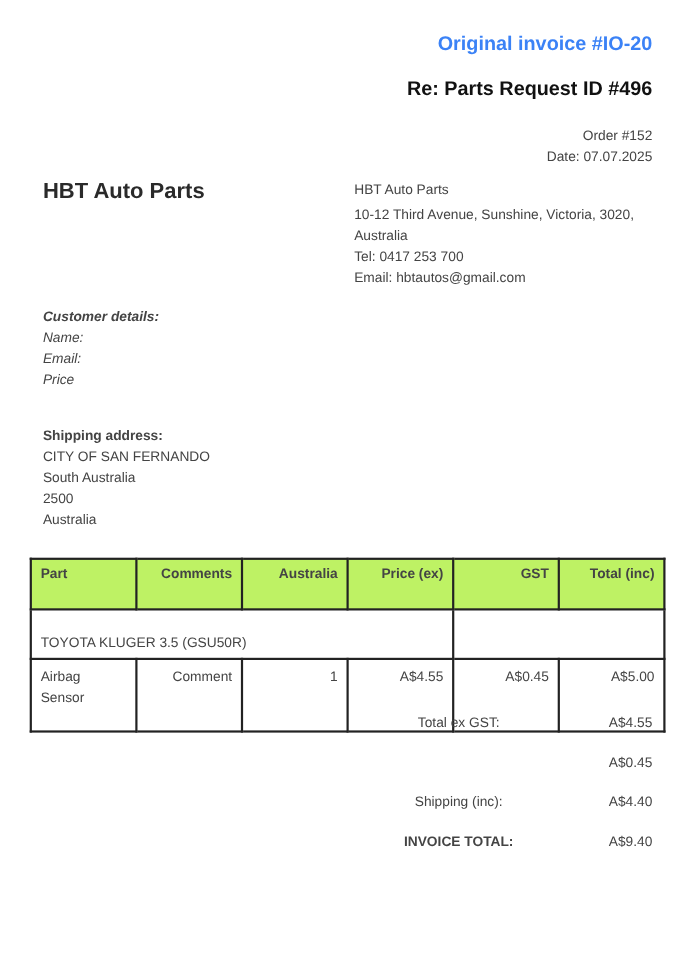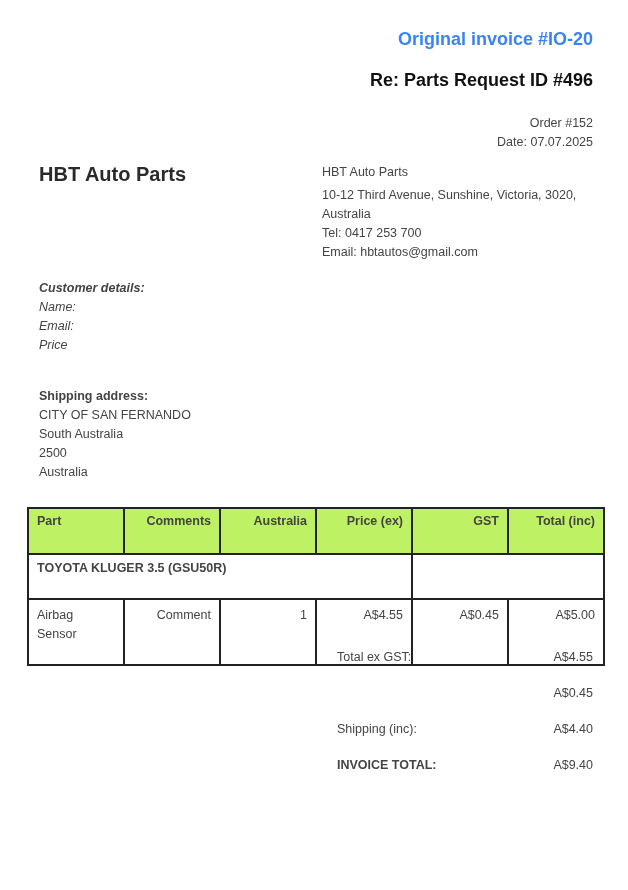--- a/index.html
+++ b/index.html
@@ -41,27 +41,27 @@
   table.items td, table.items th {
     border: 2px solid #222222; padding: 0 8px; vertical-align: top;
   }
   table.items th {
     background: #bef264; font-weight: bold; height: 46px; padding-top: 5px; box-sizing: border-box;
     vertical-align: top;
   }
   table.items th.l { text-align: left; }
   table.items th.c { text-align: right; }
   table.items th.r { text-align: right; }
-  table.items tr.vehicle td { height: 45px; padding-top: 6px; box-sizing: border-box; font-weight: bold; }
+  table.items tr.vehicle td { height: 45px; padding-top: 22px; box-sizing: border-box; }
   table.items tr.item td { height: 66px; padding-top: 6px; line-height: 19px; box-sizing: border-box; }
   table.items td.r { text-align: right; }
 
   .totals { right: 35px; top: 650px; font-size: 12.5px; color: #444; }
   .totals .row { display: flex; justify-content: flex-end; height: 36px; }
-  .totals .lbl { width: 160px; text-align: left; }
+  .totals .lbl { width: 160px; text-align: center; }
   .totals .val { width: 96px; text-align: right; }
   .totals .row.grand .lbl { font-weight: bold; }
 </style>
 </head>
 <body>
 
 <div class="abs title1">Original invoice #IO-20</div>
 <div class="abs title2">Re: Parts Request ID #496</div>
 <div class="abs order-meta">
   <div>Order #152</div>

